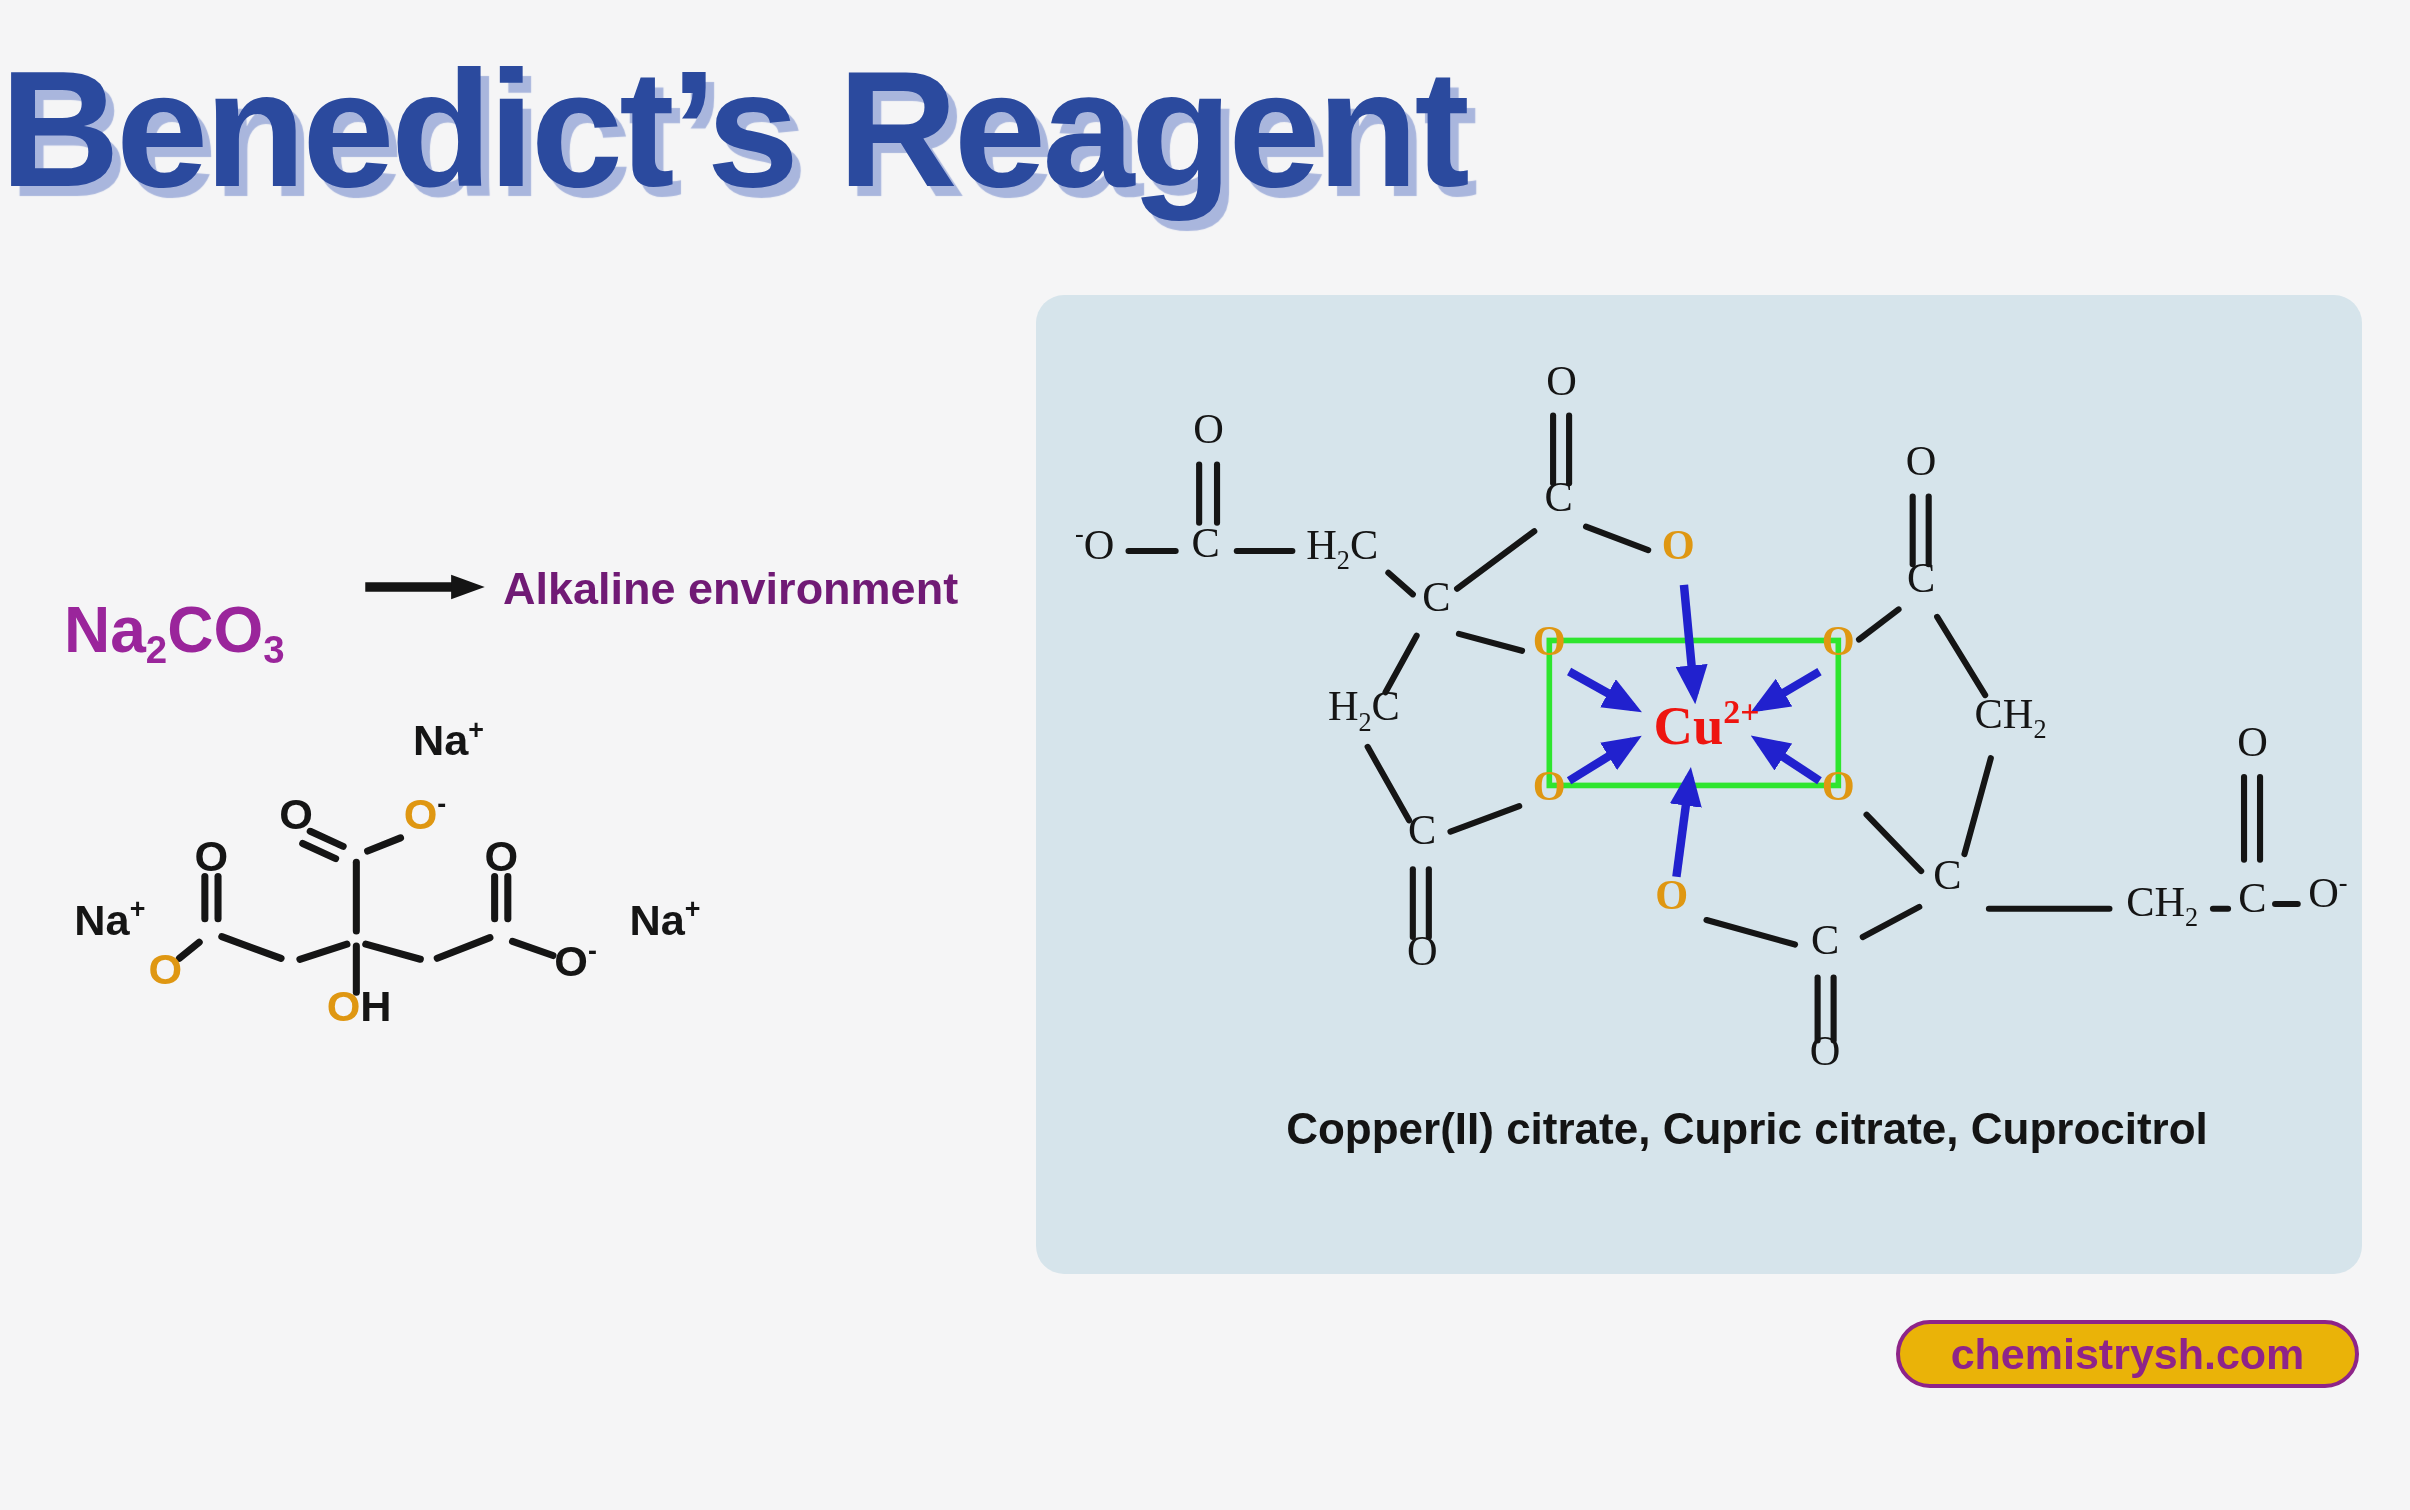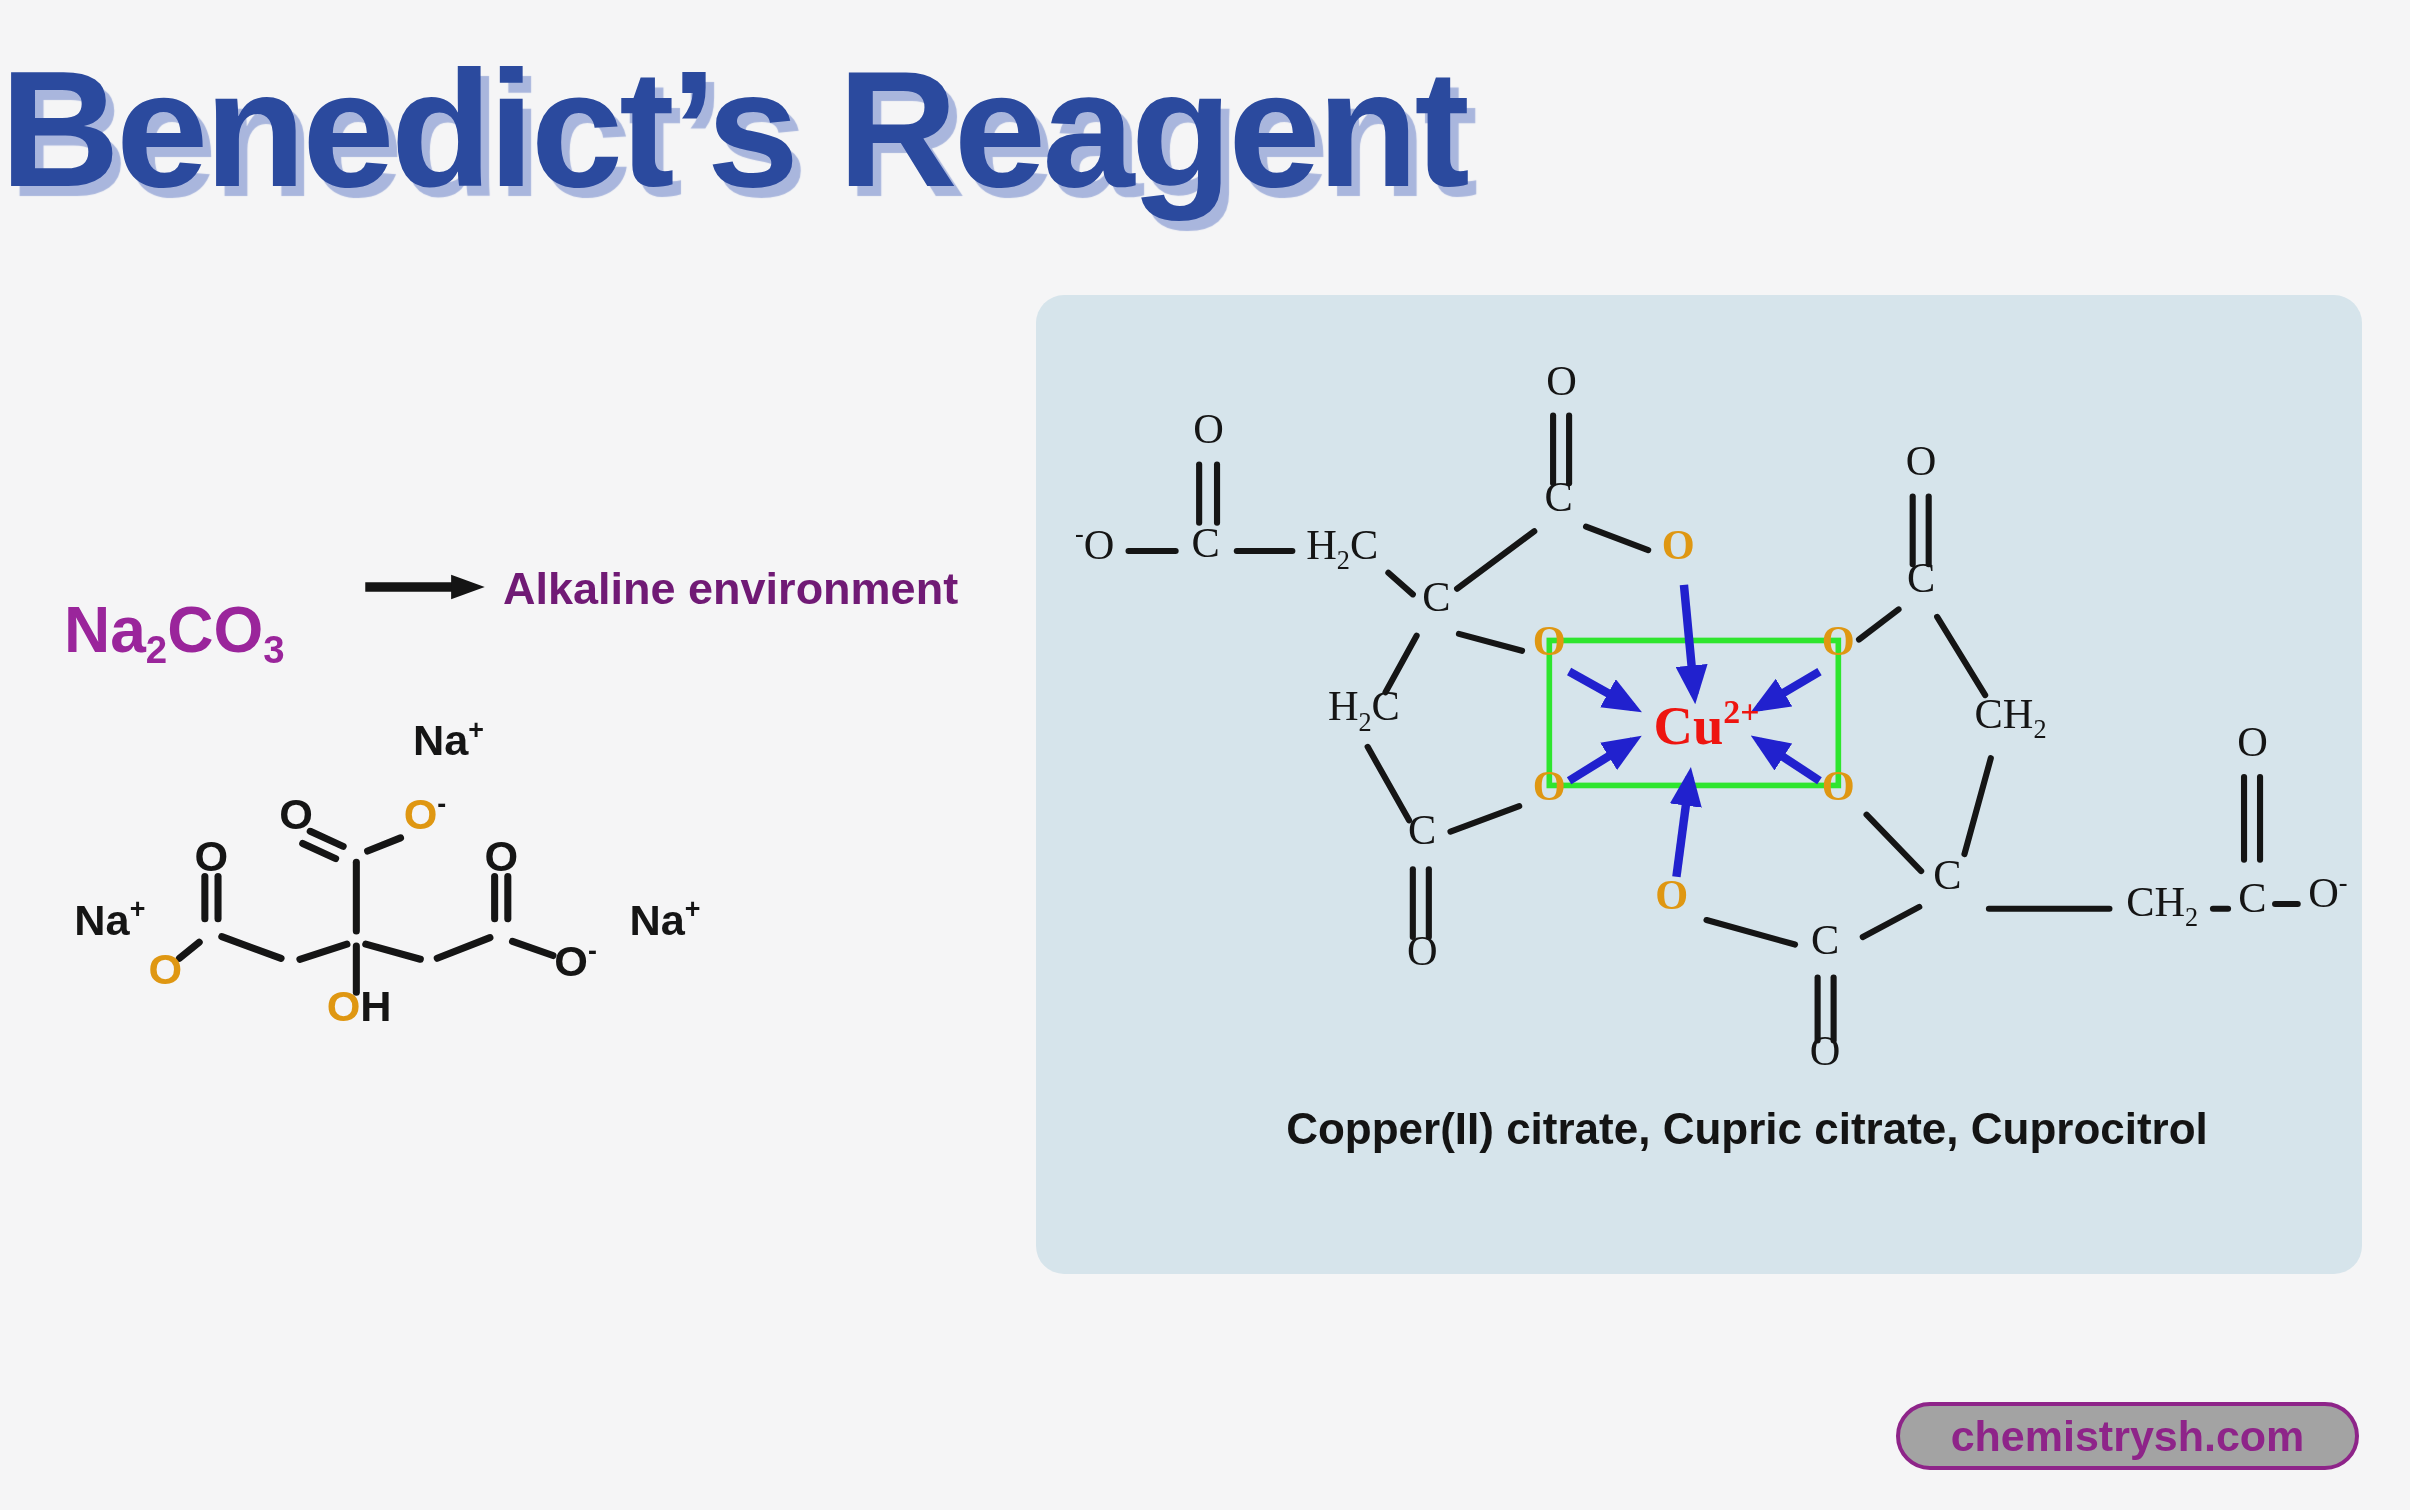--- a/index.html
+++ b/index.html
@@ -35,24 +35,24 @@
   .panel {
     position:absolute; left:1036px; top:295px; width:1326px; height:979px;
     background:#d6e4eb; border-radius:28px;
   }
   .cpx-svg { position:absolute; left:0; top:0; }
   .caption {
     position:absolute; left:0; top:800px; width:100%; text-align:center;
     font-size:44px; font-weight:bold; color:#141414; line-height:68px;margin-left:48px;
   }
   .badge {
-    position:absolute; left:1896px; top:1402px; width:463px; height:68px;
+    position:absolute; left:1896px; top:1320px; width:463px; height:68px;
     border:4.7px solid #8e2489; border-radius:38px; box-sizing:border-box;
     display:flex; align-items:center; justify-content:center;
-    font-size:43px; font-weight:bold; color:#8e2489; background:#a3a3a3;
+    font-size:43px; font-weight:bold; color:#8e2489; background:#eab308;
     white-space:nowrap;
   }
 </style>
 </head>
 <body>
 
 <div class="canvas">
 
   <div class="title">Benedict’s Reagent</div>
 

